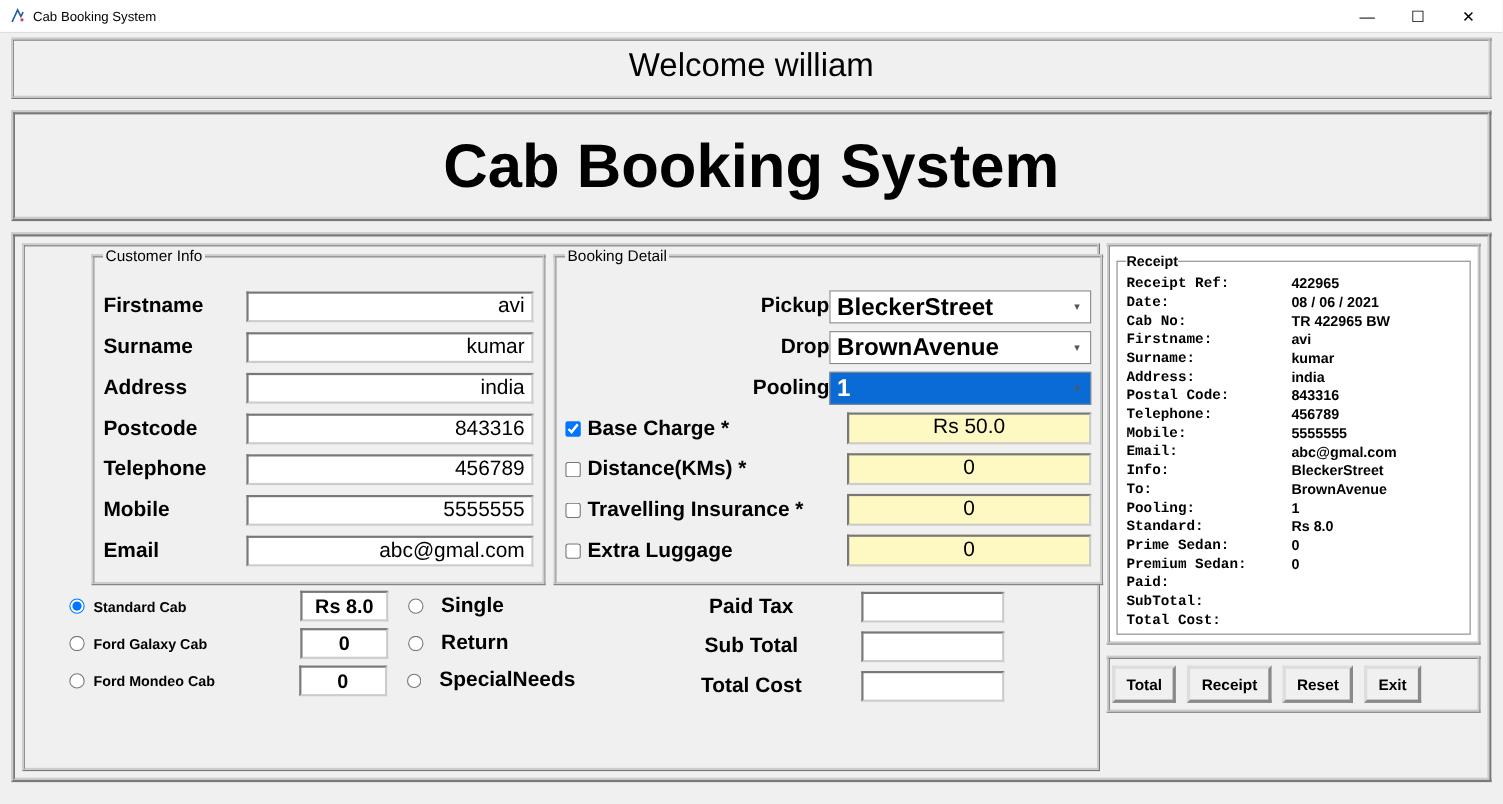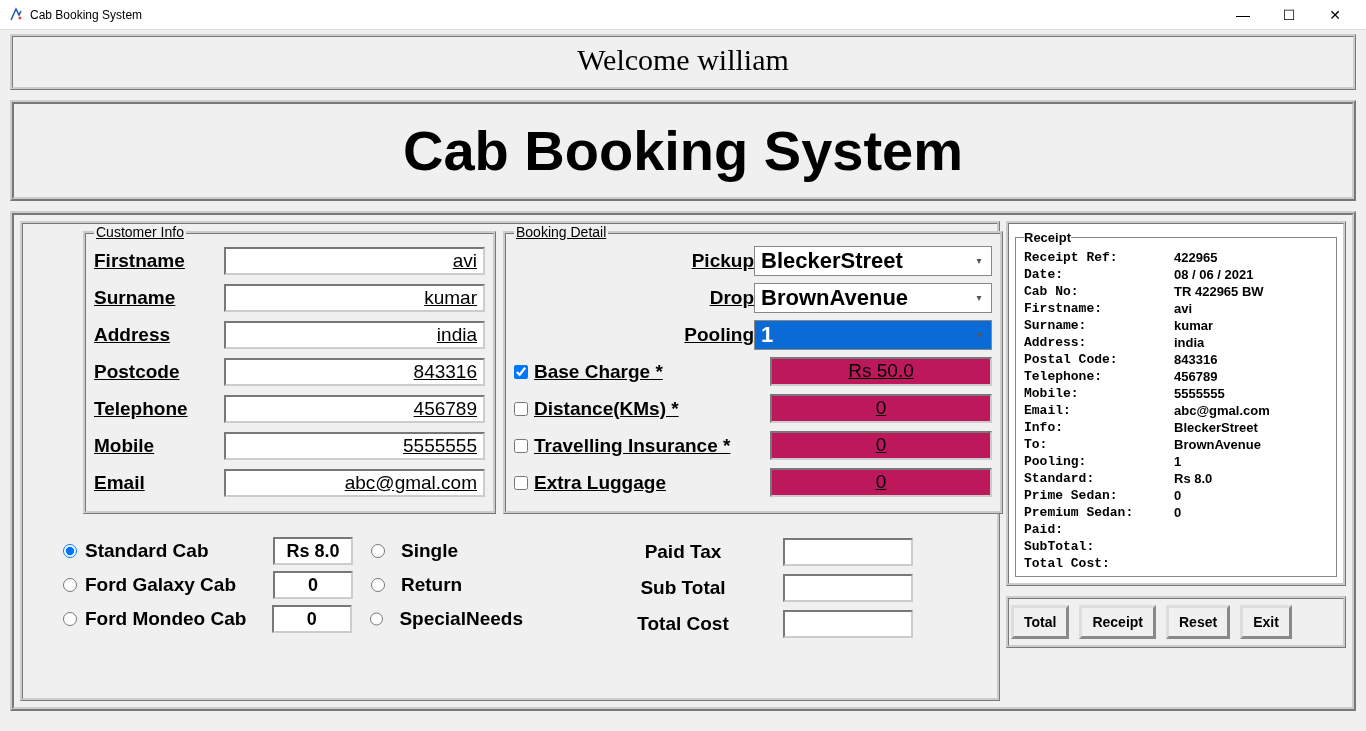--- a/index.html
+++ b/index.html
@@ -9,53 +9,53 @@
 .titlebar .feather { width: 16px; height: 16px; margin-right: 6px; }
 .titlebar .title { font-size: 12px; flex: 1; }
 .titlebar .winbtns { display: flex; gap: 0; }
 .titlebar .winbtn { width: 46px; height: 30px; display: flex; align-items: center; justify-content: center; font-size: 14px; }
 
 .outer { padding: 4px 10px 10px 10px; }
 
 .ridge { border: 3px ridge #ccc; background: #f0f0f0; }
 .ridge-thick { border: 4px ridge #ccc; background: #f0f0f0; }
 
-.welcome-panel { padding: 6px 0 10px 0; text-align: center; font-size: 30px; font-family: Liberation Serif, serif; }
+.welcome-panel { padding: 6px 0 10px 0; text-align: center; font-size: 30px; font-family: Liberation Sans, sans-serif; }
 .title-panel { margin-top: 10px; padding: 14px 0; text-align: center; font-size: 56px; font-weight: bold; }
 
 .main-panel { margin-top: 10px; padding: 6px; display: flex; gap: 6px; height: 500px; }
 .left-col { flex: 0 0 980px; position: relative; }
 .right-col { flex: 1; display: flex; flex-direction: column; gap: 10px; }
 
-fieldset.grp { border: 3px ridge #ccc; padding: 2px 8px 10px 8px; background: #f0f0f0; position: absolute; text-decoration: underline; }
+fieldset.grp { border: 3px ridge #ccc; padding: 20px 8px 10px 8px; background: #f0f0f0; position: absolute; }
 fieldset.grp > legend { font-size: 14px; padding: 0 2px; }
 
 .customer-info { left: 60px; top: 0; width: 400px; }
 .booking-detail { left: 480px; top: 0; width: 500px; }
 
 .row { display: flex; align-items: center; height: 37px; }
 .row .lbl { font-size: 19px; font-weight: bold; width: 130px; }
 .row .lbl-wide { font-size: 19px; font-weight: bold; width: 240px; text-align: right; }
 
 .sunken-input { border: 2px inset #ccc; background: #fff; height: 28px; font-size: 19px; text-align: right; padding: 0 6px; flex: 1; font-family: Arial, sans-serif; }
 
 .combo-wrap { flex: 1; position: relative; }
 .combo { width: 100%; height: 30px; border: 1px solid #888; background: #fff; font-size: 22px; font-weight: bold; padding: 0 6px; font-family: Arial, sans-serif; appearance: none; }
 .combo.active { background: #0a6bd6; color: #fff; }
 .combo-arrow { position: absolute; right: 4px; top: 4px; width: 18px; height: 22px; pointer-events: none; font-size: 10px; display:flex; align-items:center; justify-content:center; color:#555; }
 
 .chk-row { display: flex; align-items: center; height: 37px; gap: 6px; justify-content: space-between; }
 .chk-row input[type=checkbox] { width: 14px; height: 14px; }
 .chk-row .lbl-chk { font-size: 19px; font-weight: bold; flex: 0 0 230px; }
-.chk-row .val { border: 2px inset #ccc; background: #be185d; height: 29px; font-size: 19px; text-align: center; flex: 1; line-height: 24px; }
+.chk-row .val { border: 2px inset #ccc; background: #fef9c3; height: 29px; font-size: 19px; text-align: center; flex: 1; line-height: 24px; }
 
 .cab-block { position: absolute; left: 40px; top: 310px; width: 460px; }
 .cab-row { display: flex; align-items: center; height: 34px; gap: 8px; }
 .cab-row input[type=radio] { width: 14px; height: 14px; }
-.cab-row .cab-lbl { font-size: 19px; font-weight: bold; width: 180px; }
+.cab-row .cab-lbl { font-size: 13px; font-weight: bold; width: 180px; }
 .cab-row .cab-val { border: 2px inset #ccc; background: #fff; width: 80px; height: 28px; font-size: 18px; font-weight: bold; text-align: center; line-height: 24px; }
 .cab-row .trip-lbl { font-size: 19px; font-weight: bold; margin-left: 8px; }
 
 .totals-block { position: absolute; left: 560px; top: 310px; width: 400px; }
 .tot-row { display: flex; align-items: center; height: 36px; }
 .tot-row .tot-lbl { font-size: 19px; font-weight: bold; width: 200px; text-align: center; }
 .tot-row .tot-val { border: 2px inset #ccc; background: #fff; width: 130px; height: 28px; }
 
 .receipt-box { padding: 6px; background: #fff; border: 3px ridge #ccc; }
 .receipt-box fieldset { border: 1px solid #888; padding: 4px 8px; }

